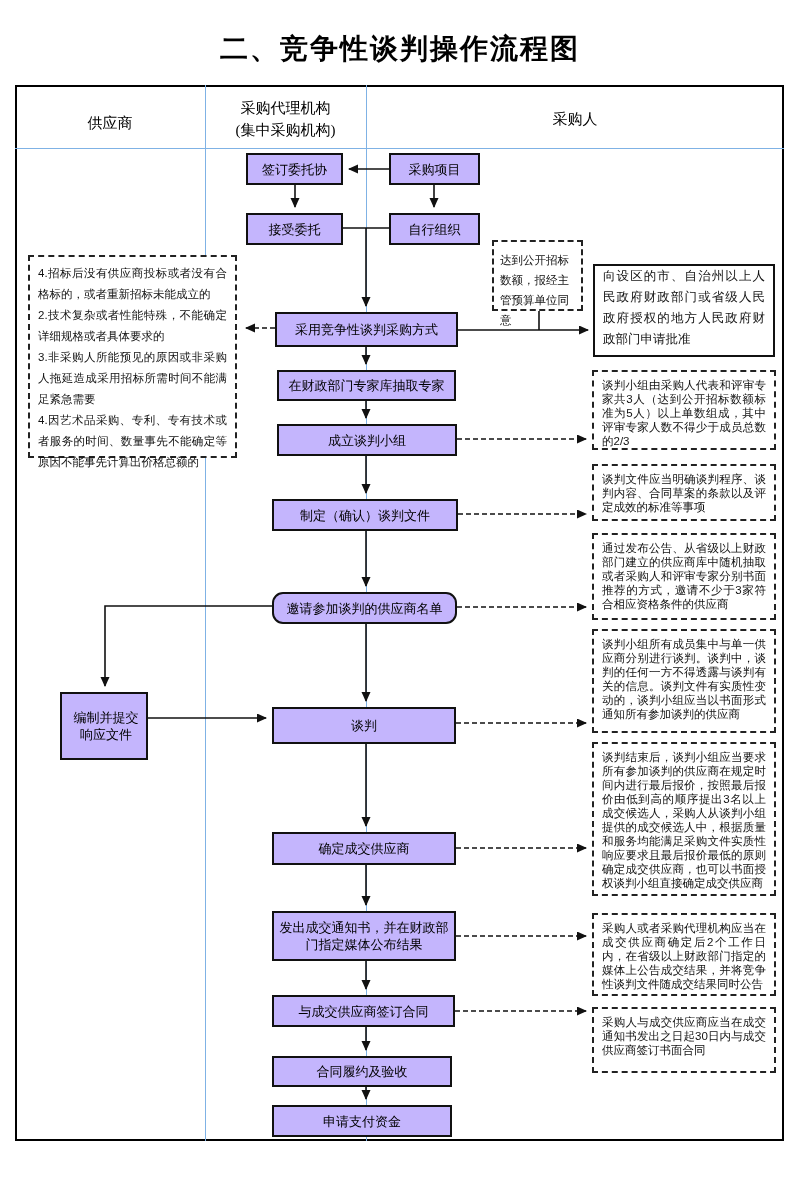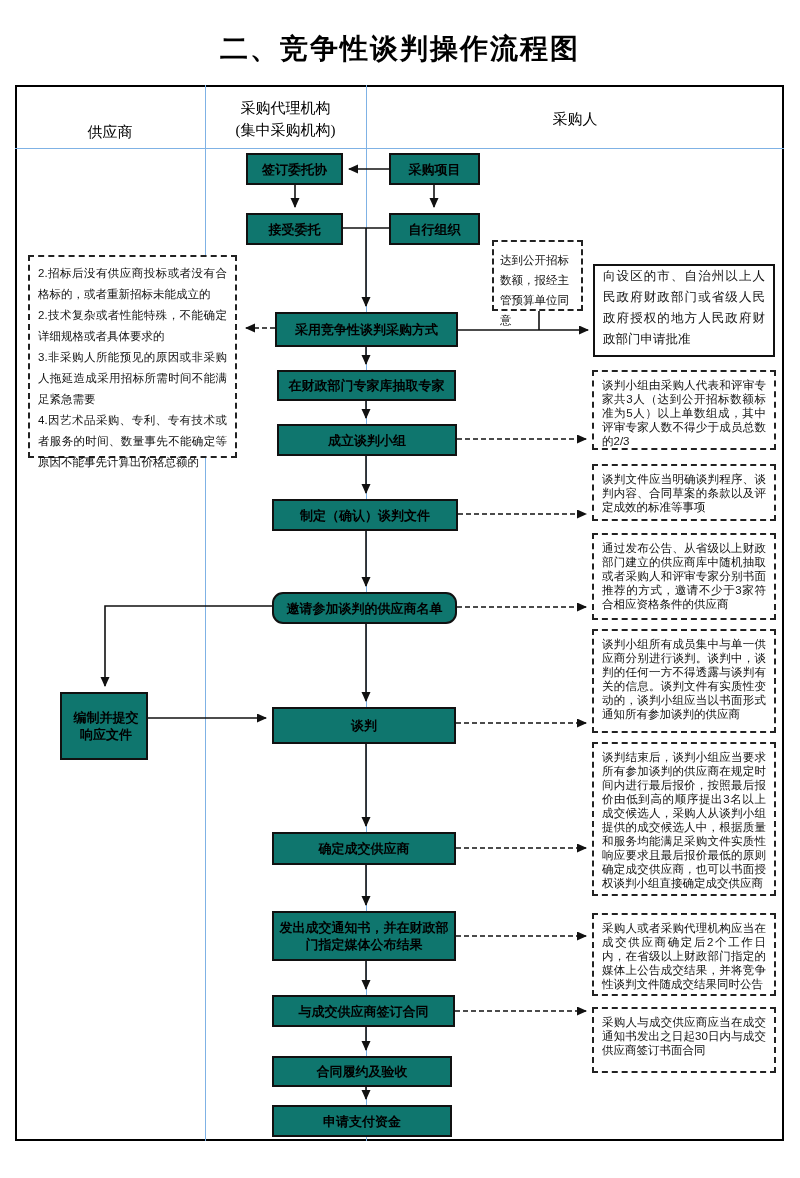--- a/index.html
+++ b/index.html
@@ -17,23 +17,23 @@
     position:absolute; left:15px; top:85px; width:769px; height:1056px;
     border:2px solid #000; background:transparent;
   }
   .vline { position:absolute; width:1px; background:#7fb2e5; }
   .hline { position:absolute; height:1px; background:#7fb2e5; }
   .col-header {
     position:absolute; text-align:center; font-family:"Liberation Serif", serif;
     font-size:15px; color:#000; line-height:22px;
   }
   .fbox {
-    position:absolute; border:2px solid #111; background:#0f766e;
+    position:absolute; border:2px solid #111; background:#c4b5fd;
     display:flex; flex-direction:column; align-items:center; justify-content:center;
-    font-family:"Liberation Serif", serif; font-weight:bold; font-size:13px;
+    font-family:"Liberation Serif", serif; font-weight:normal; font-size:13px;
     text-align:center; line-height:17px; padding:0 4px; color:#000;
   }
   .nbox {
     position:absolute; border:2px dashed #222; background:#fff;
     font-size:11.5px; font-weight:normal; line-height:14px; text-align:justify;
     padding:6px 8px; color:#111;
   }
   .nbox.solid { border-style:solid; border-color:#111;
     font-family:"Liberation Serif", serif; font-size:12.5px; line-height:21px; padding:0 8px; }
   .nbox.threshold { line-height:20px; padding:8px 6px; text-align:left; }
@@ -45,21 +45,21 @@
 
 <div id="page">
 
   <div class="title">二、竞争性谈判操作流程图</div>
 
   <div class="table-border"></div>
   <div class="vline" style="left:205px; top:85px; height:1056px;"></div>
   <div class="vline" style="left:366px; top:85px; height:1056px;"></div>
   <div class="hline" style="left:15px; top:148px; width:769px;"></div>
 
-  <div class="col-header" style="left:15px; top:121px; width:190px;text-align:center;">供应商</div>
+  <div class="col-header" style="left:15px; top:112px; width:190px;text-align:center;">供应商</div>
   <div class="col-header" style="left:205px; top:97px; width:161px;">
     <div>采购代理机构</div>
     <div>(集中采购机构)</div>
   </div>
   <div class="col-header" style="left:366px; top:108px; width:418px;">采购人</div>
 
   <svg class="connectors" width="800" height="1178" viewBox="0 0 800 1178">
     <defs>
       <marker id="ah" markerUnits="userSpaceOnUse" markerWidth="11" markerHeight="10" refX="9" refY="4.5" orient="auto">
         <path d="M0,0 L10,4.5 L0,9 z" fill="#111"></path>
@@ -112,21 +112,21 @@
     <div>响应文件</div>
   </div>
   <div class="fbox" style="left:272px; top:707px; width:184px; height:37px;">谈判</div>
   <div class="fbox" style="left:272px; top:832px; width:184px; height:33px;">确定成交供应商</div>
   <div class="fbox" style="left:272px; top:911px; width:184px; height:50px;">发出成交通知书，并在财政部门指定媒体公布结果</div>
   <div class="fbox" style="left:272px; top:995px; width:183px; height:32px;">与成交供应商签订合同</div>
   <div class="fbox" style="left:272px; top:1056px; width:180px; height:31px;">合同履约及验收</div>
   <div class="fbox" style="left:272px; top:1105px; width:180px; height:32px;">申请支付资金</div>
 
   <div class="nbox conditions" style="left:28px; top:255px; width:209px; height:203px;">
-    <div>2.招标后没有供应商投标或者没有合格标的，或者重新招标未能成立的</div>
+    <div>4.招标后没有供应商投标或者没有合格标的，或者重新招标未能成立的</div>
     <div>2.技术复杂或者性能特殊，不能确定详细规格或者具体要求的</div>
     <div>3.非采购人所能预见的原因或非采购人拖延造成采用招标所需时间不能满足紧急需要</div>
     <div>4.因艺术品采购、专利、专有技术或者服务的时间、数量事先不能确定等原因不能事先计算出价格总额的</div>
   </div>
 
   <div class="nbox threshold" style="left:492px; top:240px; width:91px; height:71px;">达到公开招标数额，报经主管预算单位同意</div>
 
   <div class="nbox solid" style="left:593px; top:264px; width:182px; height:93px;">向设区的市、自治州以上人民政府财政部门或省级人民政府授权的地方人民政府财政部门申请批准</div>
 
   <div class="nbox" style="left:592px; top:370px; width:184px; height:80px;">谈判小组由采购人代表和评审专家共3人（达到公开招标数额标准为5人）以上单数组成，其中评审专家人数不得少于成员总数的2/3</div>

